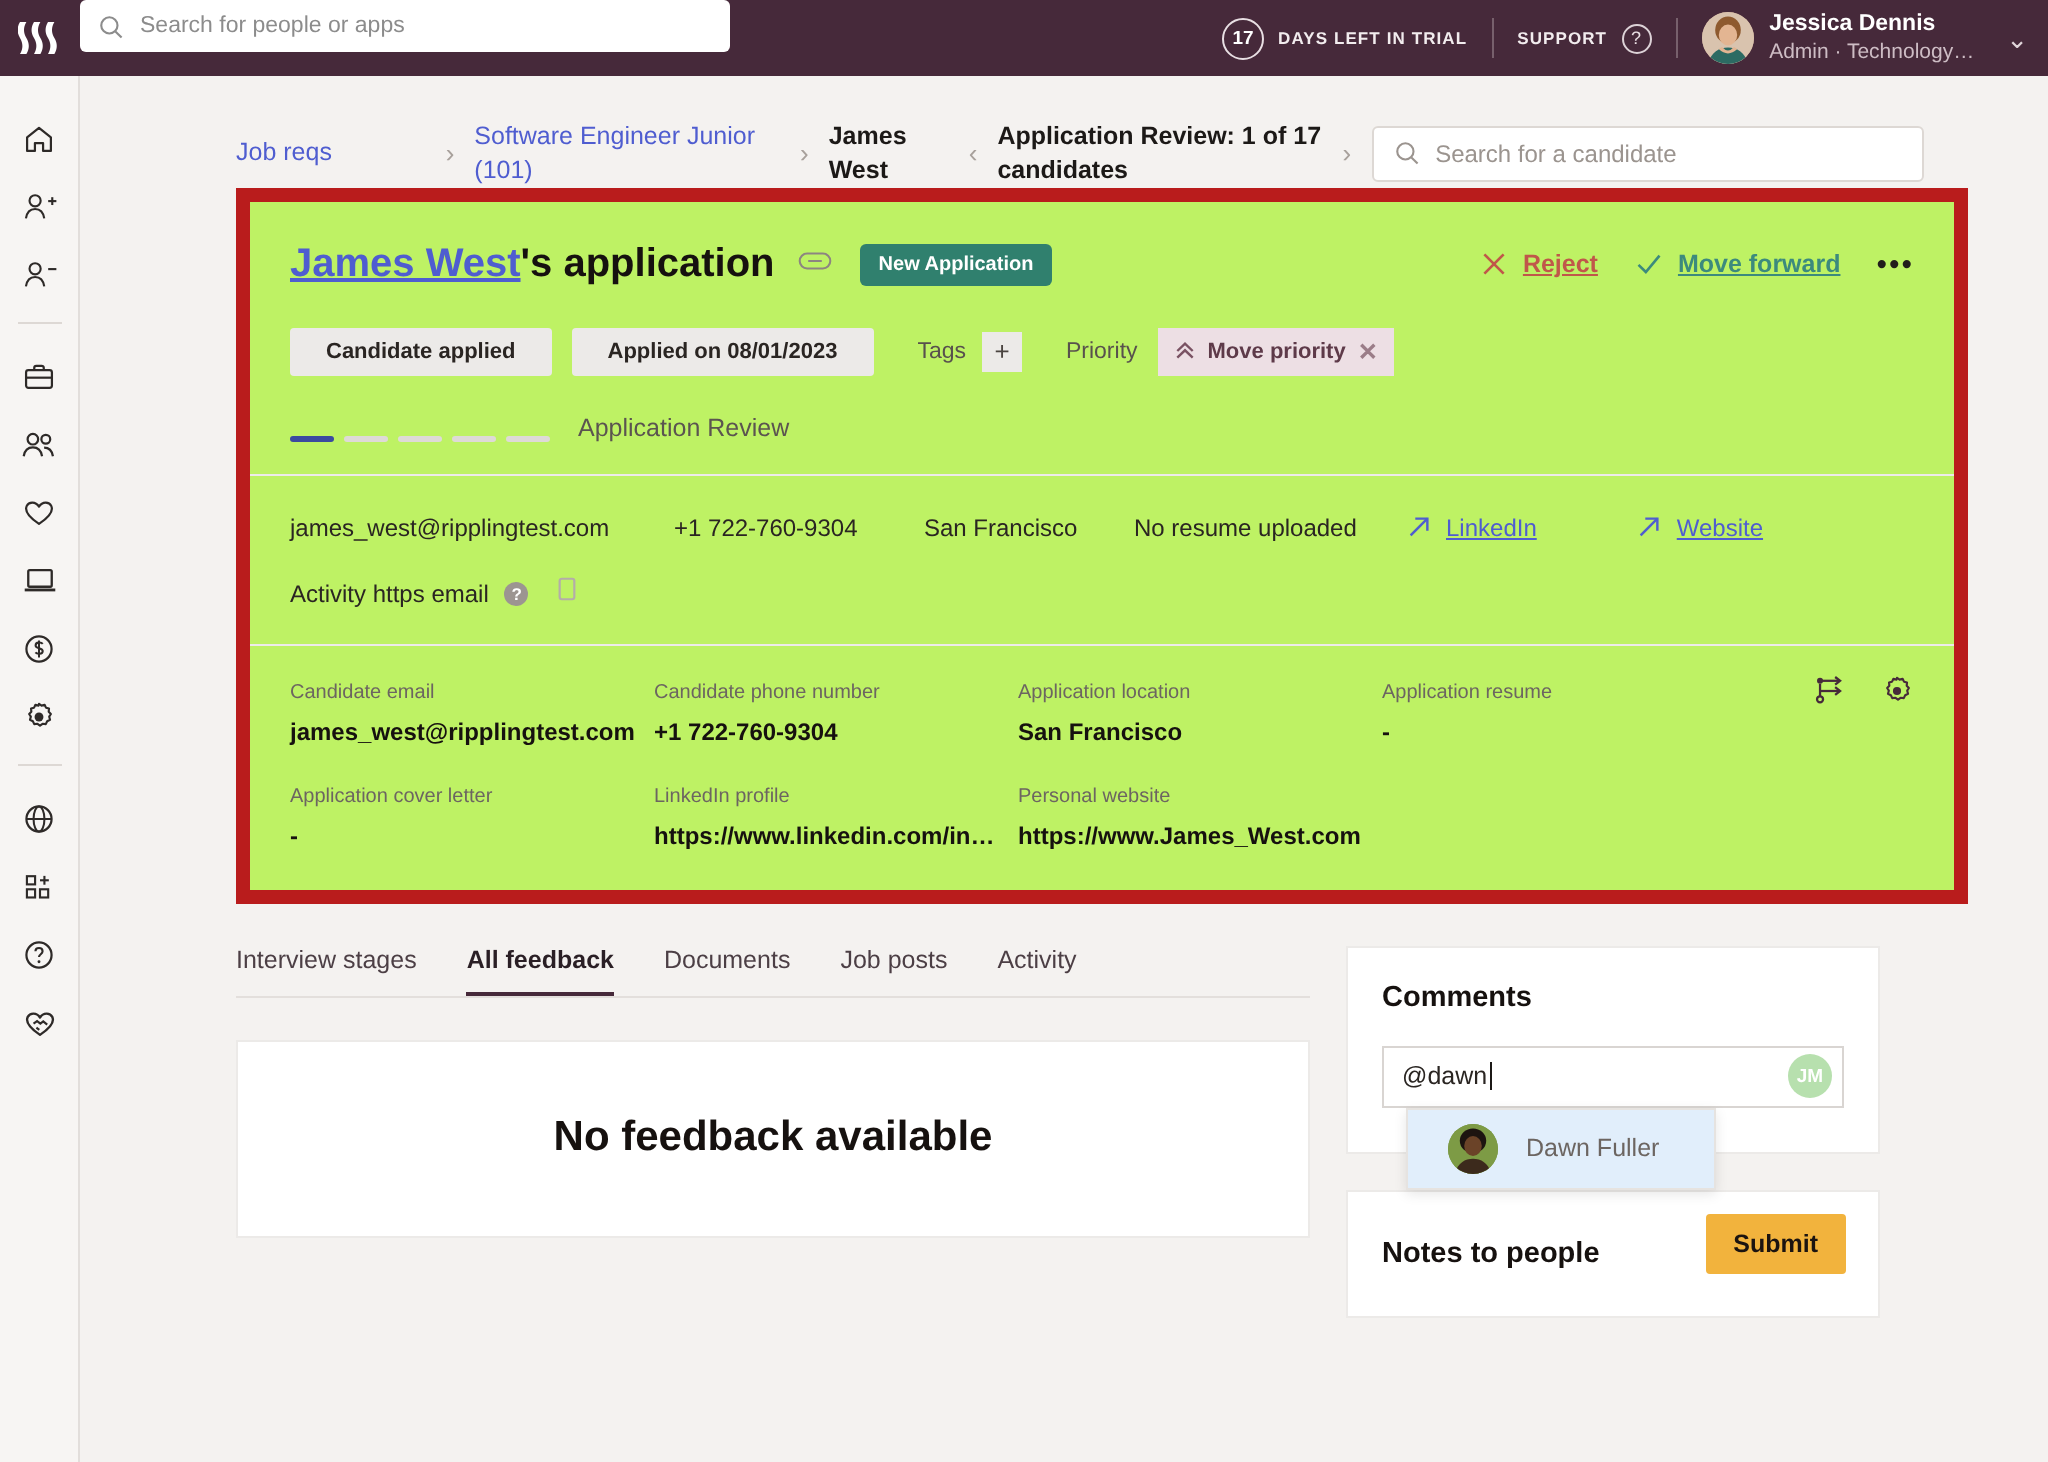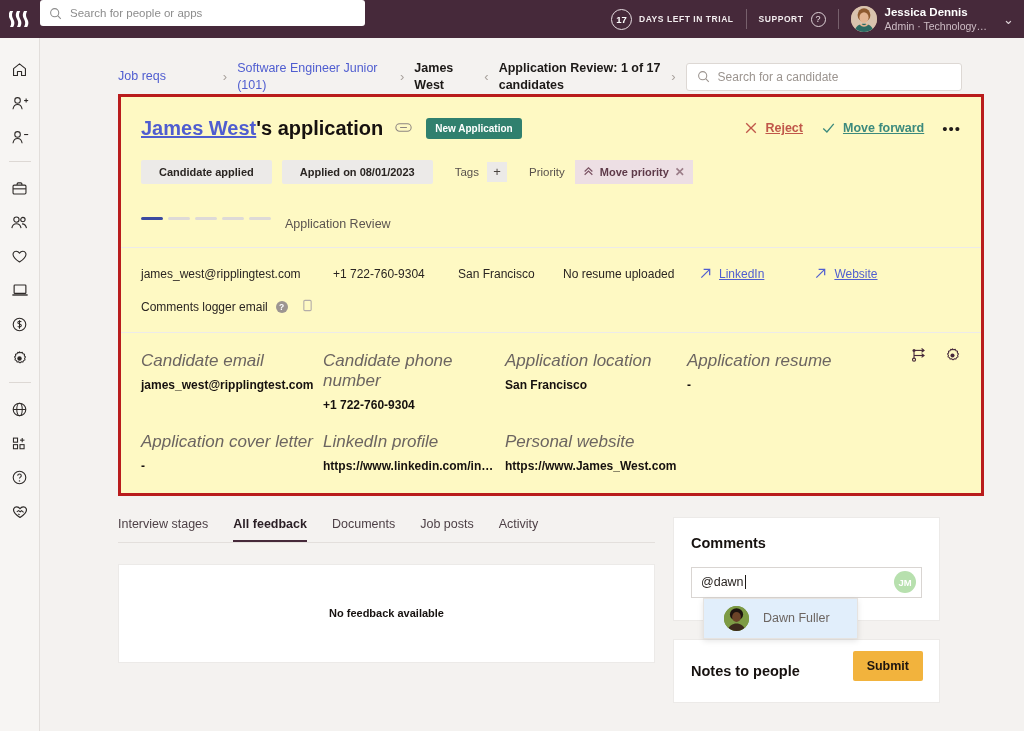--- a/index.html
+++ b/index.html
@@ -74,21 +74,21 @@
   .crumb.cur { color: #1c1917; font-weight: 600; width: 168px; }
   .crumb-sep { color: #a8a19c; font-size: 13px; margin: 0 10px; }
   .cand-search {
     margin-left: auto; width: 285px; height: 28px; background: #fff;
     border: 1px solid #ddd8d4; border-radius: 3px; display: flex; align-items: center;
     padding: 0 10px; margin-right: 40px;
   }
   .cand-search .ph { font-size: 12px; color: #9b948f; margin-left: 8px; }
 
   
-  .card { background: #fef9c3; margin: 0 40px 0 78px; border: 3px solid #b91c1c; }
+  .card { background: #bef264; margin: 0 40px 0 78px; border: 7px solid #b91c1c; }
   .card-top { padding: 20px 20px 0 20px; }
   .apphead { display: flex; align-items: center; }
   .apptitle { font-size: 20px; font-weight: 700; color: #16110f; }
   .apptitle .lnk { color: #4f5dd0; text-decoration: underline; }
   .link-ico { margin-left: 12px; color: #8d8581; }
   .badge-new {
     background: #30806e; color: #fff; font-size: 10px; font-weight: 700;
     padding: 5px 9px; border-radius: 3px; margin-left: 14px;
   }
   .actions { margin-left: auto; display: flex; align-items: center; gap: 18px; }
@@ -105,21 +105,21 @@
     width: 20px; height: 20px; background: #eceae8; margin-left: 8px;
     display: flex; align-items: center; justify-content: center; color: #4a4440; font-size: 13px;
   }
   .prio-lbl { font-size: 11.5px; color: #58514d; margin-left: 22px; }
   .prio-chip {
     background: #eddfe4; color: #5e3a49; font-size: 11px; font-weight: 700;
     padding: 5px 8px; margin-left: 10px; display: flex; align-items: center; gap: 6px;
   }
   .prio-x { color: #9b7d88; font-size: 12px; }
 
-  .stagerow { display: flex; align-items: flex-start; margin-top: 33px; padding-bottom: 16px; }
+  .stagerow { display: flex; align-items: flex-end; margin-top: 19px; padding-bottom: 16px; }
   .seg { width: 22px; height: 3px; background: #dedad7; border-radius: 2px; }
   .seg + .seg { margin-left: 5px; }
   .seg.on { background: #3b4aa0; }
   .stage-lbl { font-size: 12.5px; color: #5b5450; margin-left: 14px; }
 
   .card-div { height: 1px; background: #edebe9; }
 
   .contact { padding: 19px 20px 16px 20px; }
   .contact-row1 { display: flex; align-items: center; }
   .cinfo { font-size: 12px; color: #2a2522; }
@@ -137,35 +137,35 @@
     width: 12px; height: 12px; border-radius: 50%; background: #9c9591; color: #fff;
     font-size: 8.5px; font-weight: 700; display: flex; align-items: center; justify-content: center;
   }
   .copy-ico { margin-left: 6px; color: #b4ada9; }
 
   .details { padding: 18px 20px 20px 20px; position: relative; }
   .drow { display: flex; }
   .drow + .drow { margin-top: 20px; }
   .dcell { width: 182px; }
   .dcell.wide { width: 186px; }
-  .dlbl { font-size: 17px; color: #6c6561; margin-bottom: 7px; font-style: italic; }
+  .dlbl { font-size: 10px; color: #6c6561; margin-bottom: 7px; }
   .dval { font-size: 12px; color: #16110f; font-weight: 700; }
   .dicons { position: absolute; right: 20px; top: 14px; display: flex; align-items: center; gap: 16px; color: #46293a; }
 
   
   .lower { display: flex; margin: 21px 40px 0 78px; }
   .leftcol { width: 537px; }
   .tabs { display: flex; gap: 25px; border-bottom: 1px solid #e3dfdc; }
   .tab { font-size: 12.5px; color: #4c3f45; padding-bottom: 9px; }
   .tab.active { color: #2a1f25; font-weight: 700; border-bottom: 2px solid #46293a; }
   .feedback {
     background: #fff; border: 1px solid #eceae8; height: 99px; margin-top: 21px;
     display: flex; align-items: center; justify-content: center;
   }
-  .feedback .t { font-size: 11px; font-weight: 700; color: #16110f; }
+  .feedback .t { font-size: 21px; font-weight: 700; color: #16110f; }
 
   .rightcol { width: 267px; margin-left: 18px; position: relative; }
   .panel { background: #fff; border: 1px solid #eceae8; }
   .panel-pad { padding: 17px 17px 22px 17px; }
   .panel-h { font-size: 14.5px; font-weight: 700; color: #16110f; }
   .cbox {
     margin-top: 16px; height: 31px; border: 1px solid #d9d5d2; background: #fff;
     display: flex; align-items: center; padding: 0 5px 0 9px; position: relative;
   }
   .cbox .txt { font-size: 12.5px; color: #2a2522; }
@@ -427,21 +427,21 @@
         </span>
         <span class="extlink">
           <svg class="arrow-ne" width="13" height="13" viewBox="0 0 14 14">
             <line x1="2.5" y1="11.5" x2="11.5" y2="2.5" stroke="#4f5dd0" stroke-width="1.3"></line>
             <polyline points="5,2.5 11.5,2.5 11.5,9" fill="none" stroke="#4f5dd0" stroke-width="1.3"></polyline>
           </svg>
           <span class="t">Website</span>
         </span>
       </div>
       <div class="contact-row2">
-        <span class="alog">Comments logger email</span>
+        <span class="alog">Activity https email</span>
         <span class="ico-q">?</span>
         <span class="copy-ico">
           <svg width="11" height="13" viewBox="0 0 12 14">
             <rect x="2" y="1.4" width="8" height="11.2" rx="1.2" fill="none" stroke="#b4ada9" stroke-width="1.2"></rect>
           </svg>
         </span>
       </div>
     </div>
 
     <div class="card-div"></div>

